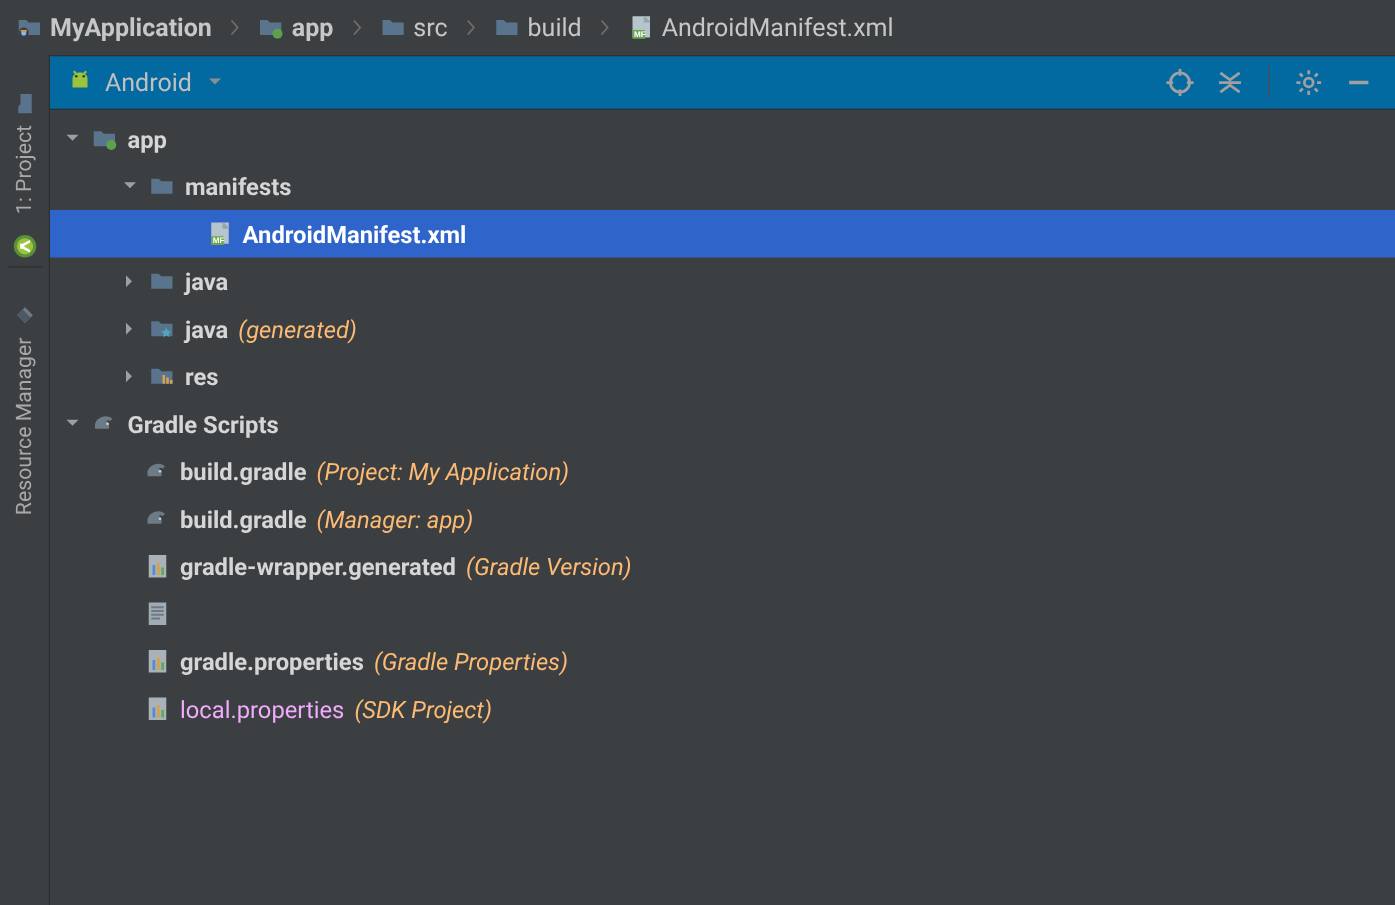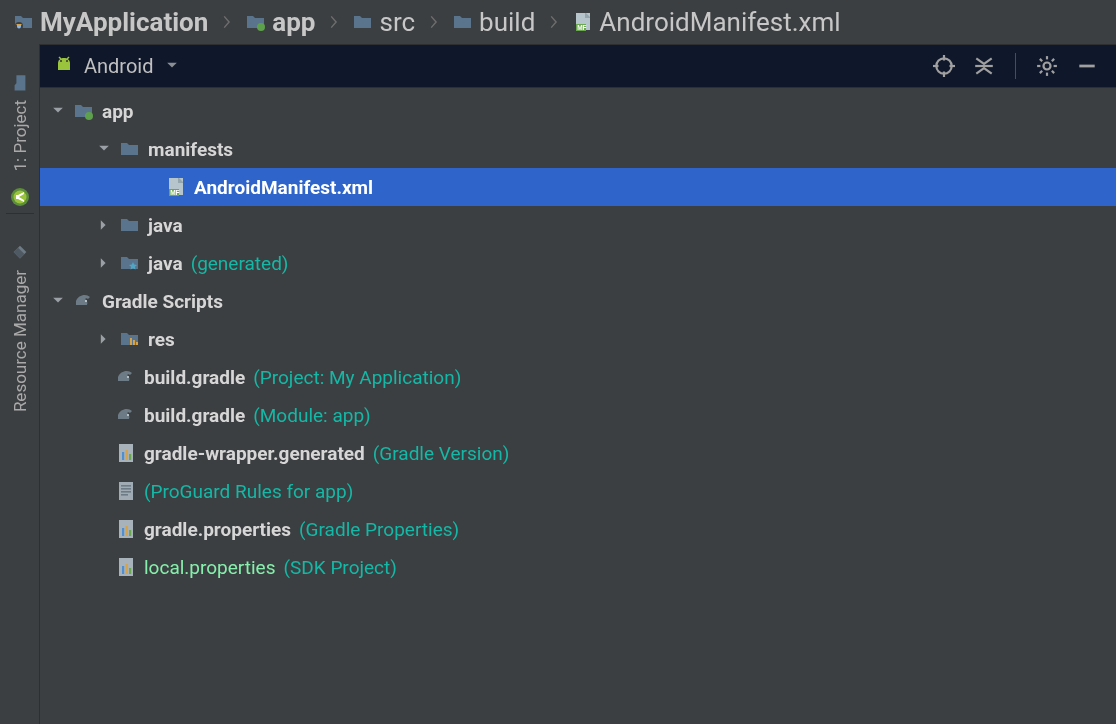--- a/index.html
+++ b/index.html
@@ -15,21 +15,21 @@
     user-select: none;
   }
 
   
   .breadcrumb {
     height: 44px;
     display: flex;
     align-items: center;
     padding: 0 14px;
     gap: 8px;
-    font-size: 26px;
+    font-size: 20px;
   }
   .breadcrumb .crumb {
     display: flex;
     align-items: center;
     gap: 6px;
   }
   .breadcrumb .sep {
     color: #6e6e6e;
     font-size: 24px;
     padding: 0 4px;
@@ -75,21 +75,21 @@
 
   
   .panel {
     flex: 1;
     background: #3c3f41;
     display: flex;
     flex-direction: column;
   }
   .panel-head {
     height: 44px;
-    background: #0f172a;
+    background: #0369a1;
     border-top: 1px solid #2d2f30;
     border-bottom: 1px solid #2d2f30;
     display: flex;
     align-items: center;
     padding: 0 14px 0 14px;
     gap: 10px;
   }
   .panel-head .view {
     display: flex;
     align-items: center;
@@ -132,22 +132,22 @@
   .node .arrow {
     width: 16px;
     display: inline-flex;
     color: #9aa0a6;
   }
   .node.selected .arrow { color: #fff; }
   .node .arrow.none { visibility: hidden; }
   .node .name { font-weight: 700; color: #d6d6d6; }
   .node .name.normal { font-weight: 700; }
   .node.selected .name { color: #fff; }
-  .node .sub { color: #14b8a6; font-weight: 400; }
-  .node .excl { color: #86efac; font-weight: 400; }
+  .node .sub { color: #fdba74; font-weight: 400; font-style: italic; }
+  .node .excl { color: #f0abfc; font-weight: 400; }
 
   
   .ico {
     width: 20px;
     height: 20px;
     display: inline-flex;
     align-items: center;
     justify-content: center;
   }
 
@@ -458,85 +458,84 @@
           </span>
         <span class="ico">
             <svg width="20" height="20">
               <use href="#i-folder-generated"></use>
             </svg>
           </span>
         <span class="name normal">java</span>
         <span class="sub">(generated)</span>
       </div>
 
+      <div class="node" style="padding-left:56px">
+        <span class="arrow">
+            <svg width="16" height="16" viewBox="0 0 20 20">
+              <use href="#i-arrow-right"></use>
+            </svg>
+          </span>
+        <span class="ico">
+            <svg width="20" height="20">
+              <use href="#i-folder-res"></use>
+            </svg>
+          </span>
+        <span class="name normal">res</span>
+      </div>
+
       <div class="node" style="padding-left:10px">
         <span class="arrow">
             <svg width="16" height="16" viewBox="0 0 20 20">
               <use href="#i-arrow-down"></use>
             </svg>
           </span>
         <span class="ico">
             <svg width="20" height="20">
               <use href="#i-gradle"></use>
             </svg>
           </span>
         <span class="name normal">Gradle Scripts</span>
       </div>
 
-      <div class="node" style="padding-left:56px">
-        <span class="arrow">
-            <svg width="16" height="16" viewBox="0 0 20 20">
-              <use href="#i-arrow-right"></use>
-            </svg>
-          </span>
-        <span class="ico">
-            <svg width="20" height="20">
-              <use href="#i-folder-res"></use>
-            </svg>
-          </span>
-        <span class="name normal">res</span>
-      </div>
-
       <div class="node" style="padding-left:76px">
         <span class="ico">
             <svg width="20" height="20">
               <use href="#i-gradle"></use>
             </svg>
           </span>
         <span class="name normal">build.gradle</span>
         <span class="sub">(Project: My Application)</span>
       </div>
 
       <div class="node" style="padding-left:76px">
         <span class="ico">
             <svg width="20" height="20">
               <use href="#i-gradle"></use>
             </svg>
           </span>
         <span class="name normal">build.gradle</span>
-        <span class="sub">(Module: app)</span>
+        <span class="sub">(Manager: app)</span>
       </div>
 
       <div class="node" style="padding-left:76px">
         <span class="ico">
             <svg width="20" height="20">
               <use href="#i-props"></use>
             </svg>
           </span>
         <span class="name normal">gradle-wrapper.generated</span>
         <span class="sub">(Gradle Version)</span>
       </div>
 
       <div class="node" style="padding-left:76px">
         <span class="ico">
             <svg width="20" height="20">
               <use href="#i-textfile"></use>
             </svg>
           </span>
-        <span class="sub">(ProGuard Rules for app)</span>
       </div>
 
       <div class="node" style="padding-left:76px">
         <span class="ico">
             <svg width="20" height="20">
               <use href="#i-props"></use>
             </svg>
           </span>
         <span class="name normal">gradle.properties</span>
         <span class="sub">(Gradle Properties)</span>

